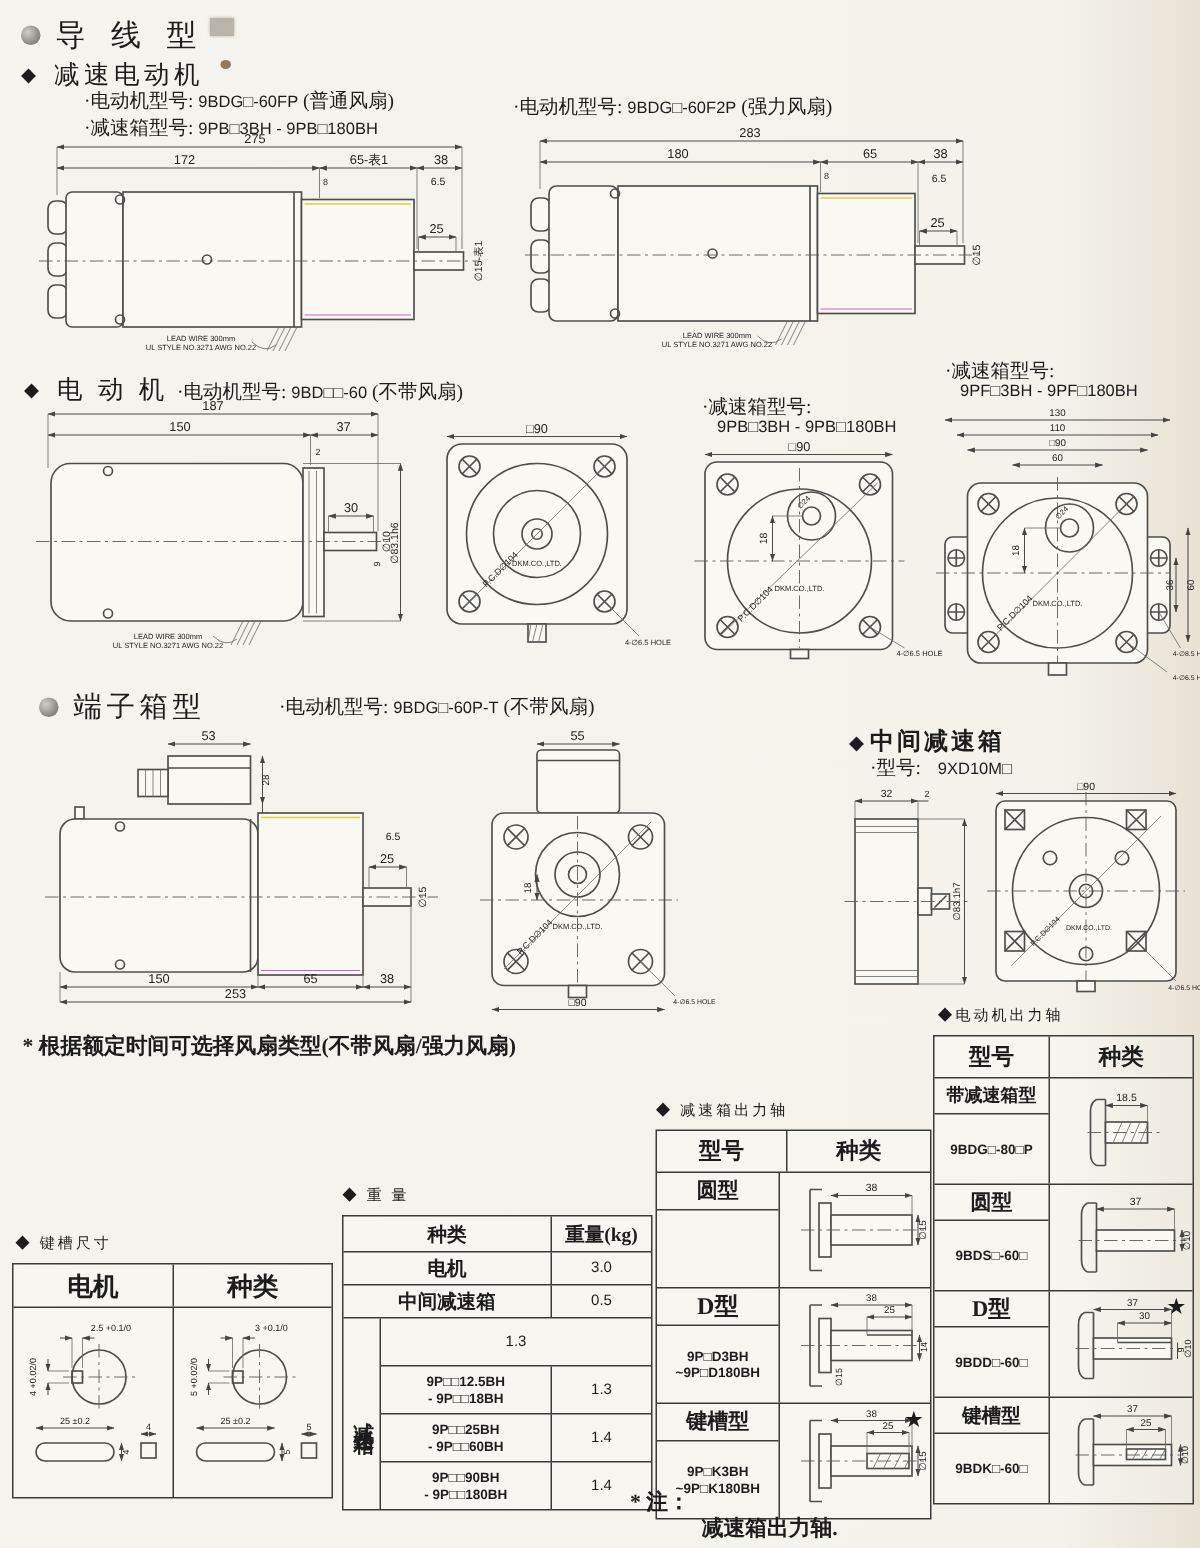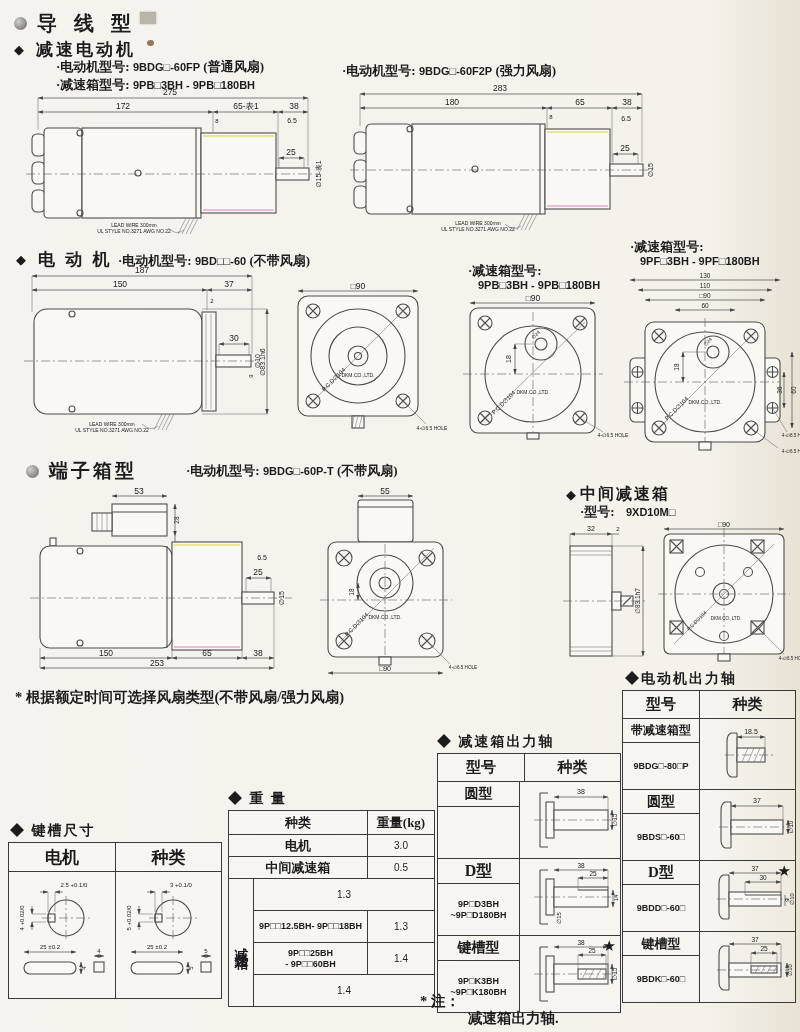--- a/index.html
+++ b/index.html
@@ -3,39 +3,39 @@
 <meta charset="utf-8">
 <style>
   html,body{margin:0;padding:0;}
   body{
     width:800px;height:1032px;position:relative;overflow:hidden;
     background:linear-gradient(90deg,#f5f3ed 0%,#f4f2eb 88%,#e8e2d4 100%);
     font-family:"Liberation Sans",sans-serif;color:#1c1c1c;
   }
   .abs{position:absolute;}
   .cn{font-family:"Liberation Serif",serif;}
-  .sec-title{font-weight:bold;font-size:20px;letter-spacing:6px;}
-  .sub-title{font-weight:bold;font-size:17px;letter-spacing:3px;}
+  .sec-title{font-weight:normal;font-size:20px;letter-spacing:6px;}
+  .sub-title{font-weight:normal;font-size:17px;letter-spacing:3px;}
   .bullet{width:13px;height:13px;border-radius:50%;
     background:radial-gradient(circle at 35% 35%,#cfcfcb,#8e8e89 60%,#6f6f6a);display:inline-block;}
   .dia{font-size:13px;line-height:13px;}
-  .model-line{font-size:13px;font-weight:bold;white-space:nowrap;text-align:right;}
+  .model-line{font-size:13px;font-weight:normal;white-space:nowrap;text-align:right;}
   .model-line .mv{font-family:"Liberation Sans",sans-serif;font-size:11px;}
   svg{display:block;overflow:visible;}
   .ol{stroke:#4d4d4d;stroke-width:1.1;fill:none;}
   .of{stroke:#4d4d4d;stroke-width:1.1;fill:#faf8f2;}
   .xl{stroke:#6a6a6a;stroke-width:.55;fill:none;}
   .dl{stroke:#4a4a4a;stroke-width:.7;fill:none;}
   .cl{stroke:#5a5a5a;stroke-width:.6;fill:none;stroke-dasharray:9 3 2 3;}
   .fy{stroke:#d8d53e;stroke-width:1;}
   .fm{stroke:#cf63b8;stroke-width:.8;}
   .dt{font-size:8.5px;fill:#222;text-anchor:middle;font-family:"Liberation Sans",sans-serif;}
   .t7{font-size:7px;} .t65{font-size:6.5px;} .t6{font-size:6px;} .t5{font-size:5px;} .t45{font-size:4.6px;}
   .tbl{position:absolute;border:1.4px solid #3a3a3a;background:rgba(255,255,255,.25);}
-  .tbl-title{position:absolute;font-weight:bold;font-size:14px;letter-spacing:2px;white-space:nowrap;}
+  .tbl-title{position:absolute;font-weight:normal;font-size:10px;letter-spacing:2px;white-space:nowrap;}
   .hd{display:flex;border-bottom:1.3px solid #3a3a3a;font-weight:bold;text-align:center;}
   .hd>div{display:flex;align-items:center;justify-content:center;}
   .strow{display:flex;border-bottom:1.3px solid #3a3a3a;}
   .strow:last-child{border-bottom:none;}
   .stleft{display:flex;flex-direction:column;border-right:1.3px solid #3a3a3a;}
   .sttype{border-bottom:1px solid #3a3a3a;display:flex;align-items:center;justify-content:center;
     font-weight:bold;font-size:14px;font-family:"Liberation Serif",serif;}
   .stmodel{flex:1;display:flex;flex-direction:column;align-items:center;justify-content:center;
     font-size:9px;font-weight:bold;line-height:11px;}
   .stdraw{flex:1;position:relative;display:flex;align-items:center;justify-content:center;}
@@ -688,34 +688,38 @@
     <div class="cn" style="width:138px;border-right:1.2px solid #3a3a3a;display:flex;align-items:center;justify-content:center;font-weight:bold;font-size:13px">中间减速箱</div>
     <div style="flex:1;display:flex;align-items:center;justify-content:center;font-size:10px">0.5</div>
   </div>
   <div style="display:flex">
     <div class="vlabel" style="width:24px;border-right:1.2px solid #3a3a3a">减速箱</div>
     <div style="flex:1;display:flex;flex-direction:column">
       <div style="display:flex;height:31px;border-bottom:1px solid #3a3a3a">
         <div style="flex:1;display:flex;align-items:center;justify-content:center;font-size:10px">1.3</div>
       </div>
       <div style="display:flex;height:31px;border-bottom:1px solid #3a3a3a">
-        <div style="width:113px;border-right:1.2px solid #3a3a3a;display:flex;flex-direction:row;align-items:center;justify-content:center;font-size:9px;font-weight:bold;line-height:11px">
+        <div style="width:113px;border-right:1.2px solid #3a3a3a;display:flex;flex-direction:column;align-items:center;justify-content:center;font-size:9px;font-weight:bold;line-height:11px">
           <span>9P□□12.5BH</span>
             <span>- 9P□□18BH</span>
         </div>
         <div style="flex:1;display:flex;align-items:center;justify-content:center;font-size:10px">1.3</div>
       </div>
       <div style="display:flex;height:31px;border-bottom:1px solid #3a3a3a">
         <div style="width:113px;border-right:1.2px solid #3a3a3a;display:flex;flex-direction:column;align-items:center;justify-content:center;font-size:9px;font-weight:bold;line-height:11px">
           <span>9P□□25BH</span>
             <span>- 9P□□60BH</span>
         </div>
         <div style="flex:1;display:flex;align-items:center;justify-content:center;font-size:10px">1.4</div>
       </div>
       <div style="display:flex;height:31px">
+        <div style="width:113px;border-right:1.2px solid #3a3a3a;display:flex;flex-direction:column;align-items:center;justify-content:center;font-size:9px;font-weight:bold;line-height:11px">
+          <span>9P□□90BH</span>
+            <span>- 9P□□180BH</span>
+        </div>
         <div style="flex:1;display:flex;align-items:center;justify-content:center;font-size:10px">1.4</div>
       </div>
     </div>
   </div>
 </div>
 
 <div class="tbl-title cn" style="left:10px;top:822px"><span>◆</span> <span>键槽尺寸</span></div>
 <div class="tbl" style="left:8px;top:842px;width:212px">
   <div class="hd" style="height:28px;font-size:17px">
     <div class="cn" style="width:106px;border-right:1.3px solid #3a3a3a">电机</div>

